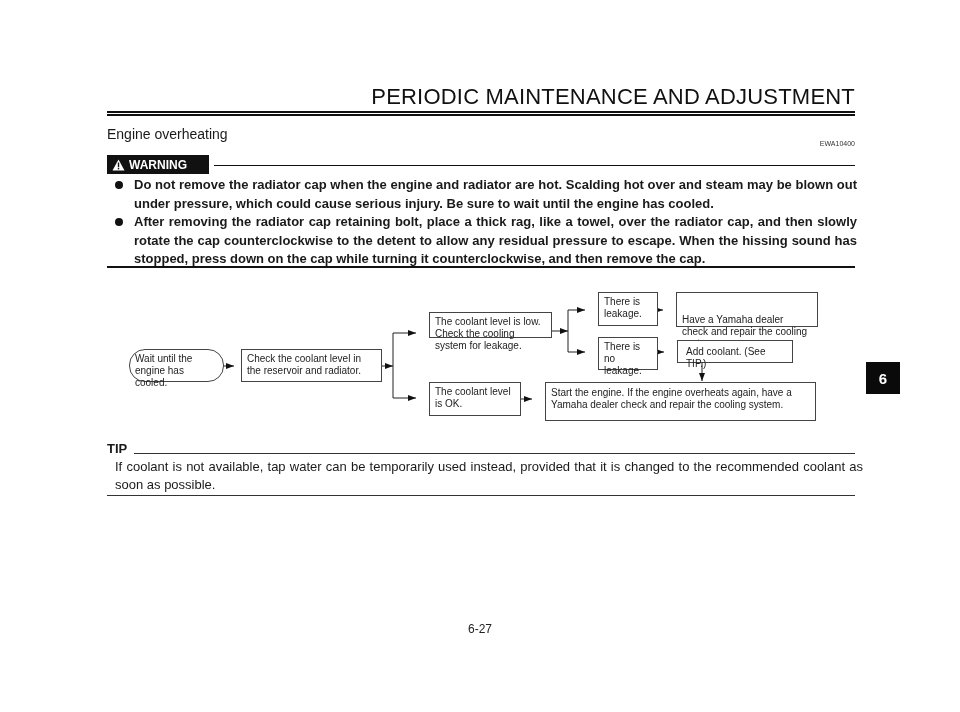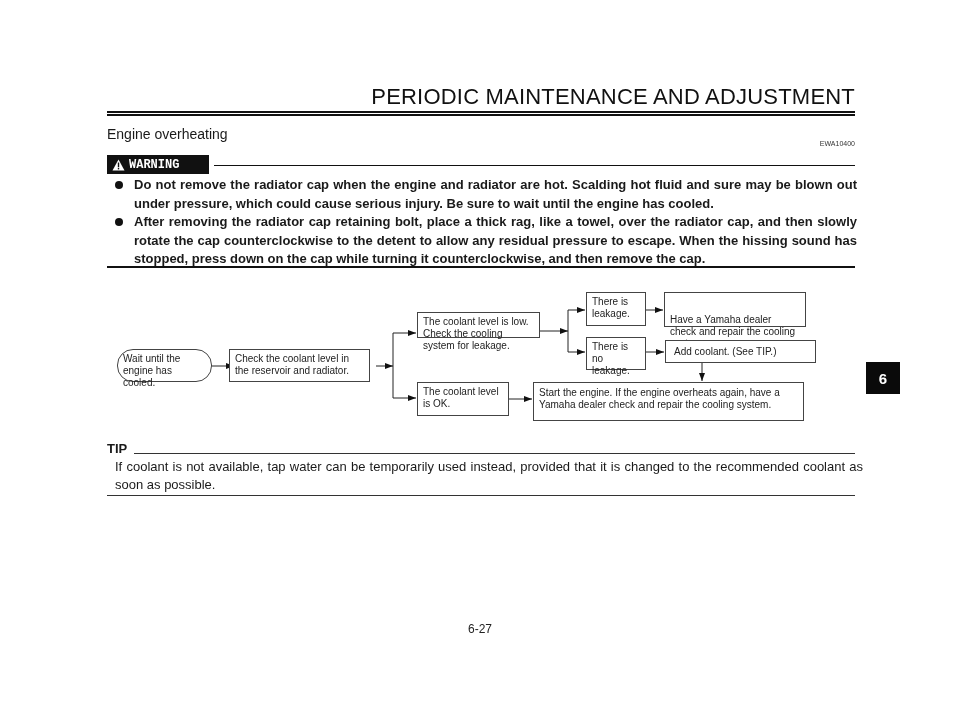--- a/index.html
+++ b/index.html
@@ -2,28 +2,28 @@
 <html><head>
 <meta charset="utf-8">
 <style>
   html, body { margin: 0; padding: 0; background: #ffffff; }
   body { width: 960px; height: 712px; position: relative; overflow: hidden; font-family: "Liberation Sans", sans-serif; color: #1a1a1a; }
   .abs { position: absolute; }
   .page-title { left: 107px; top: 84px; width: 748px; text-align: right; font-size: 22px; font-weight: normal; letter-spacing: 0.2px; color: #111; }
   .title-rule { left: 107px; top: 111px; width: 748px; height: 5px; border-top: 2px solid #111; border-bottom: 2px solid #111; box-sizing: border-box; }
   .section-heading { left: 107px; top: 126px; font-size: 14px; font-weight: normal; }
   .code { left: 800px; top: 140px; width: 55px; text-align: right; font-size: 7px; color: #333; }
-  .warning-badge { left: 107px; top: 155px; height: 19px; background: #111; color: #fff; font-size: 12px; font-weight: bold; display: flex; align-items: center; padding: 0 6px 0 5px; box-sizing: border-box; width: 102px; font-family: Liberation Mono, monospace; }
+  .warning-badge { left: 107px; top: 155px; height: 19px; background: #111; color: #fff; font-size: 12px; font-weight: bold; display: flex; align-items: center; padding: 0 6px 0 5px; box-sizing: border-box; width: 102px; }
   .warning-badge svg { margin-right: 4px; }
   .warning-rule { left: 214px; top: 165px; width: 641px; height: 0; border-top: 1.3px solid #111; }
   .warning-list { left: 112px; top: 176px; width: 745px; margin: 0; padding: 0; list-style: none; font-size: 13px; font-weight: bold; line-height: 18.5px; text-align: justify; }
   .warning-list li { position: relative; padding-left: 22px; }
   .warning-list li::before { content: ""; position: absolute; left: 3px; top: 5px; width: 8px; height: 8px; border-radius: 50%; background: #111; }
   .warning-end { left: 107px; top: 266px; width: 748px; border-top: 2px solid #111; }
-  .box { position: absolute; border: 1px solid #444; background: #fff; font-size: 10px; line-height: 12px; color: #222; box-sizing: border-box; padding: 3px 5px; }
+  .box { position: absolute; border: 1px solid #444; background: #fff; font-size: 10px; line-height: 12px; color: #222; box-sizing: border-box; padding: 3px 5px; margin-left: 12px; }
   .tip-label { left: 107px; top: 441px; font-size: 13px; font-weight: bold; }
   .tip-rule { left: 134px; top: 453px; width: 721px; border-top: 1px solid #333; }
   .tip-text { left: 107px; top: 458px; width: 748px; font-size: 13px; line-height: 18px; text-align: justify; margin-left: 8px; }
   .tip-end { left: 107px; top: 495px; width: 748px; border-top: 1.3px solid #333; }
   .chapter-tab { left: 866px; top: 362px; width: 34px; height: 32px; background: #0a0a0a; color: #fff; font-weight: bold; font-size: 15px; display: flex; align-items: center; justify-content: center; }
   .page-number { left: 440px; top: 622px; width: 80px; text-align: center; font-size: 12px; color: #222; }
 </style>
 </head>
 <body>
 
@@ -37,21 +37,21 @@
   <svg width="13" height="12" viewBox="0 0 13 12">
     <polygon points="6.5,0.5 12.5,11.5 0.5,11.5" fill="#fff"></polygon>
     <rect x="5.8" y="3.5" width="1.4" height="4.8" fill="#111"></rect>
     <rect x="5.8" y="9" width="1.4" height="1.4" fill="#111"></rect>
   </svg>
   <span>WARNING</span>
 </div>
 <div class="abs warning-rule"></div>
 
 <ul class="abs warning-list">
-  <li>Do not remove the radiator cap when the engine and radiator are hot. Scalding hot fluid and sure may be blown out under pressure, which could cause serious injury. Be sure to wait until the engine has cooled.</li>
+  <li>Do not remove the radiator cap when the engine and radiator are hot. Scalding hot over and steam may be blown out under pressure, which could cause serious injury. Be sure to wait until the engine has cooled.</li>
   <li>After removing the radiator cap retaining bolt, place a thick rag, like a towel, over the radiator cap, and then slowly rotate the cap counterclockwise to the detent to allow any residual pressure to escape. When the hissing sound has stopped, press down on the cap while turning it counterclockwise, and then remove the cap.</li>
 </ul>
 <div class="abs warning-end"></div>
 
 <svg class="abs" style="left:0;top:0;" width="960" height="712">
   <defs>
     <marker id="ah" markerWidth="8" markerHeight="6" refX="8" refY="3" orient="auto" markerUnits="userSpaceOnUse">
       <polygon points="0,0 8,3 0,6" fill="#111"></polygon>
     </marker>
   </defs>
@@ -79,21 +79,21 @@
   </g>
 </svg>
 
 <div class="box" style="left:117px;top:349px;width:95px;height:33px;border-radius:16px;">Wait until the engine has cooled.</div>
 <div class="box" style="left:229px;top:349px;width:141px;height:33px;">Check the coolant level in the reservoir and radiator.</div>
 <div class="box" style="left:417px;top:312px;width:123px;height:26px;">The coolant level is low. Check the cooling system for leakage.</div>
 <div class="box" style="left:417px;top:382px;width:92px;height:34px;">The coolant level is OK.</div>
 <div class="box" style="left:586px;top:292px;width:60px;height:34px;">There is leakage.</div>
 <div class="box" style="left:586px;top:337px;width:60px;height:33px;">There is no leakage.</div>
 <div class="box" style="left:664px;top:292px;width:142px;height:35px;padding-top:21px;">Have a Yamaha dealer check and repair the cooling system.</div>
-<div class="box" style="left:665px;top:340px;width:151px;height:23px;padding-top:5px;padding-left:8px;">Add coolant. (See TIP.)</div>
+<div class="box" style="left:665px;top:340px;width:116px;height:23px;padding-top:5px;padding-left:8px;">Add coolant. (See TIP.)</div>
 <div class="box" style="left:533px;top:382px;width:271px;height:39px;padding-top:4px;">Start the engine. If the engine overheats again, have a Yamaha dealer check and repair the cooling system.</div>
 
 <div class="abs tip-label">TIP</div>
 <div class="abs tip-rule"></div>
 <div class="abs tip-text">If coolant is not available, tap water can be temporarily used instead, provided that it is changed to the recommended coolant as soon as possible.</div>
 <div class="abs tip-end"></div>
 
 <div class="abs chapter-tab">6</div>
 
 <div class="abs page-number">6-27</div>

